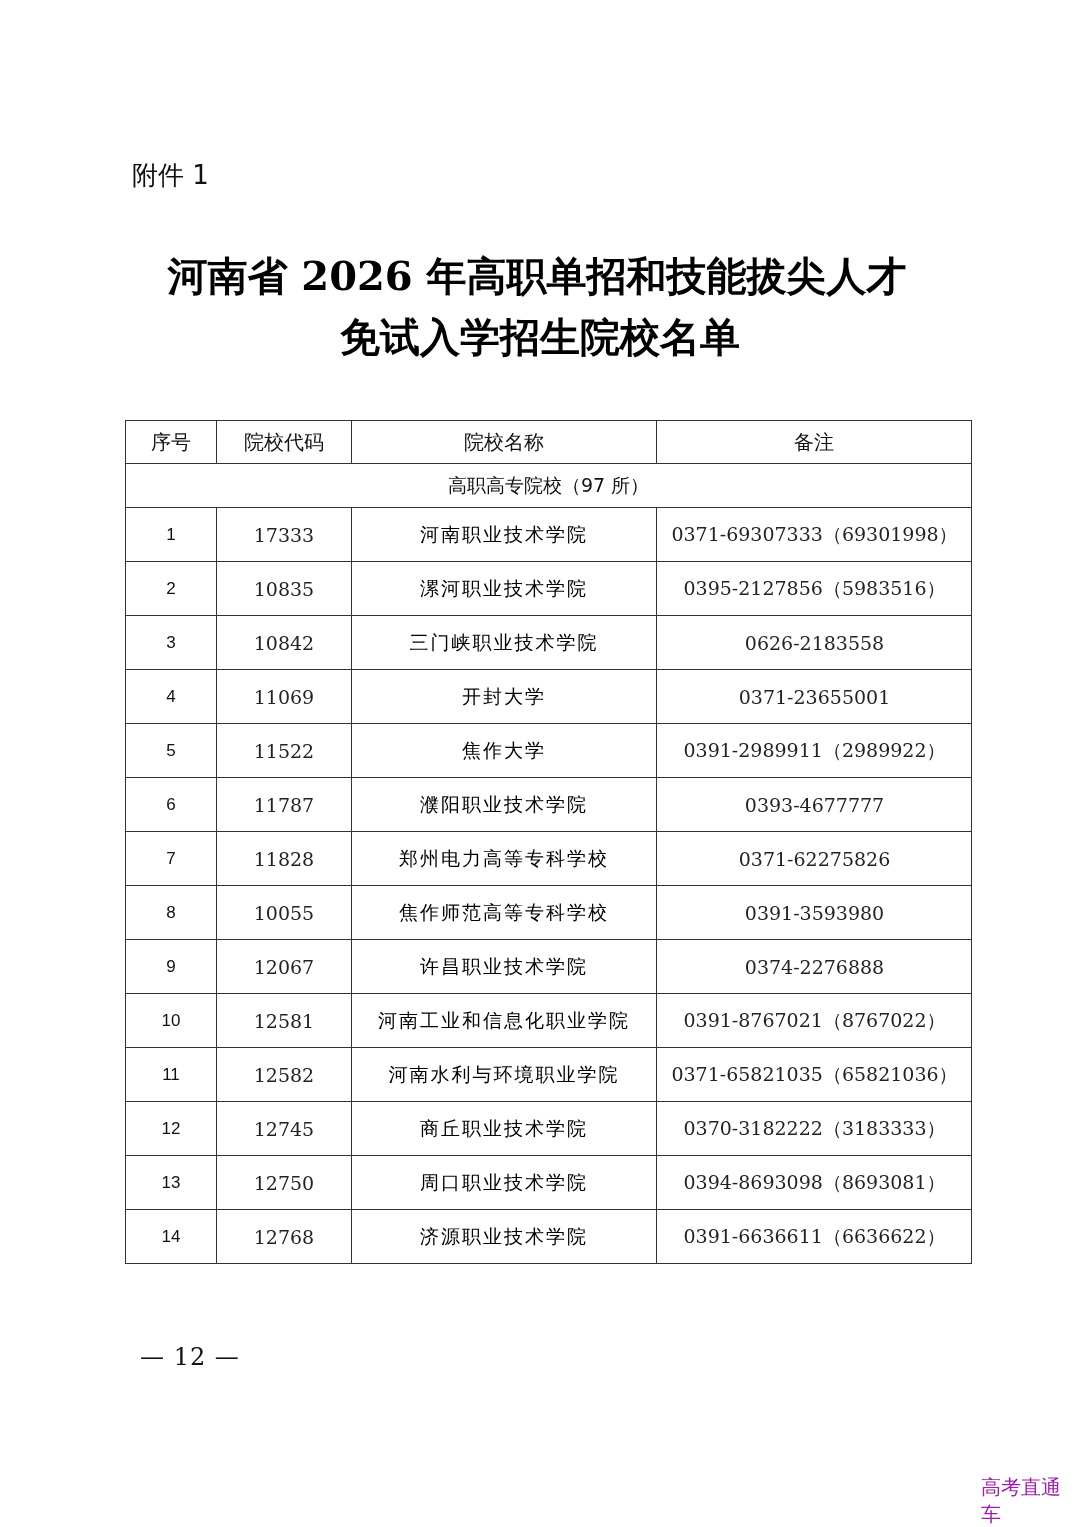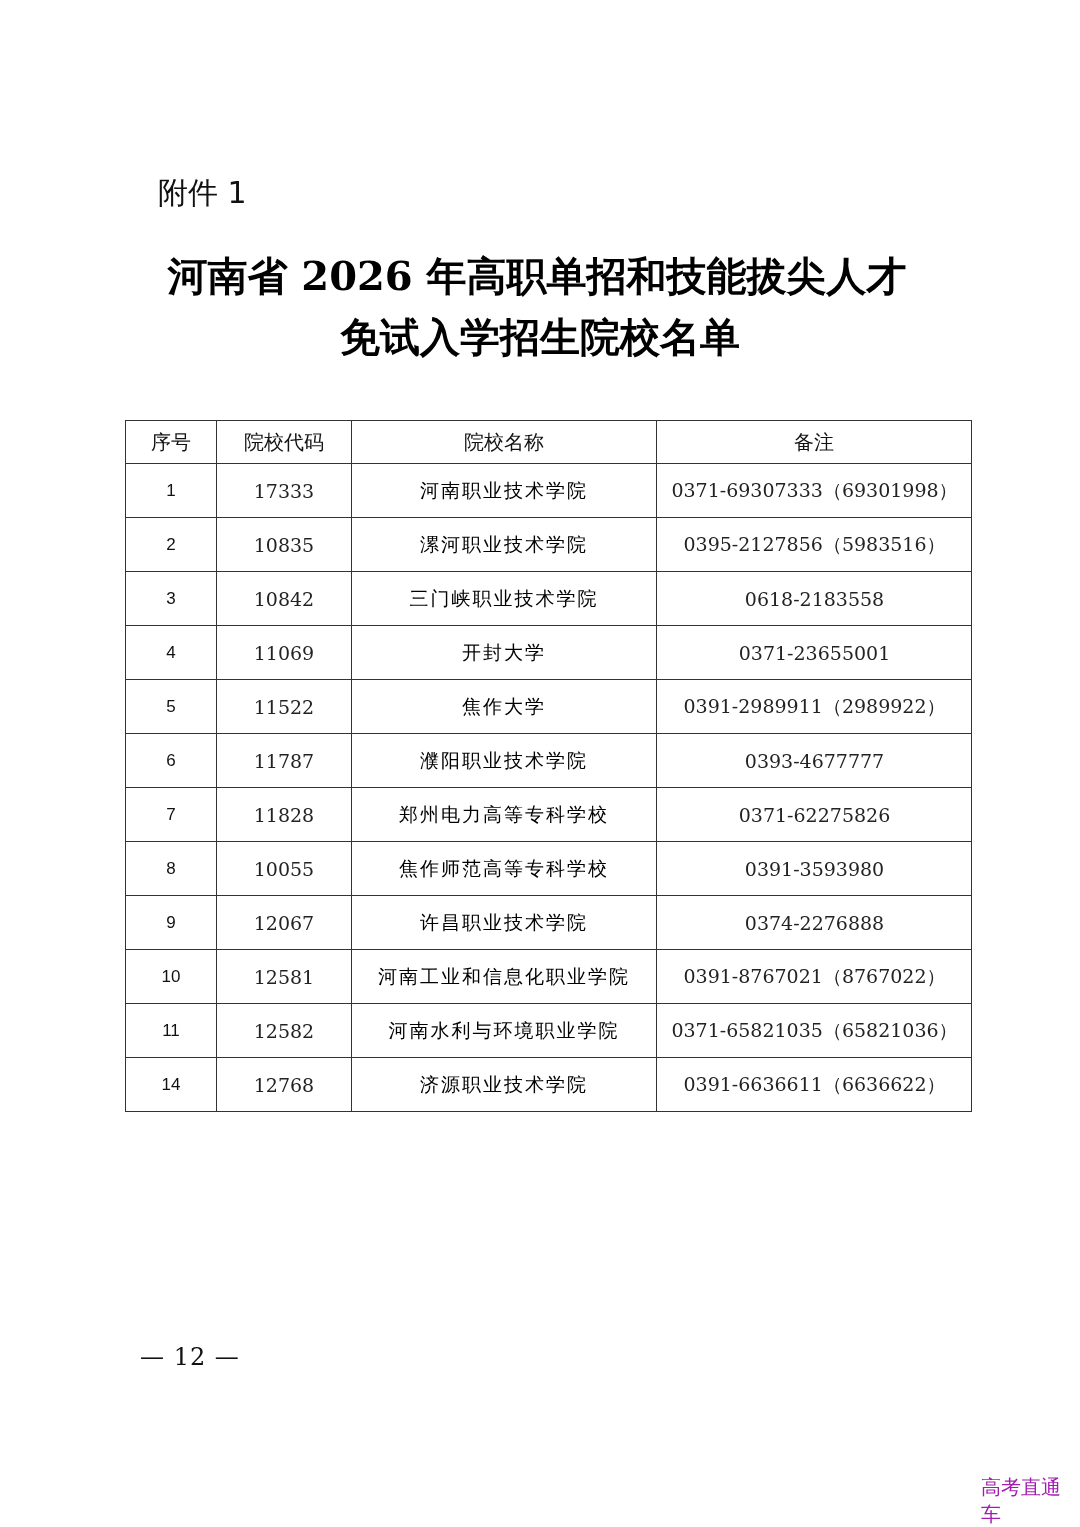--- a/index.html
+++ b/index.html
@@ -1,19 +1,19 @@
 <!DOCTYPE html>
 <html><head>
 <meta charset="utf-8">
 <style>
   html, body { margin: 0; padding: 0; background: #ffffff; }
   body { width: 1080px; height: 1527px; position: relative; overflow: hidden; color: #111; }
   .attachment-label {
-    position: absolute; left: 158px; top: 158px;
-    font-family: "DejaVu Sans", sans-serif; font-size: 30px; color: #111; margin-top: 15px;
+    position: absolute; left: 132px; top: 158px;
+    font-family: "DejaVu Sans", sans-serif; font-size: 26px; color: #111;
   }
   .doc-title {
     position: absolute; left: 0; width: 1080px; text-align: center;
     font-family: "DejaVu Serif", serif; font-weight: bold; font-size: 40px; color: #000;
     line-height: 62px;
   }
   .doc-title.t1 { top: 245px; left: -3px; }
   .doc-title.t2 { top: 306px; left: 0; }
   table.list {
     position: absolute; left: 125px; top: 420px;
@@ -60,37 +60,40 @@
   </colgroup>
   <thead>
     <tr>
       <th>序号</th>
       <th>院校代码</th>
       <th>院校名称</th>
       <th>备注</th>
     </tr>
   </thead>
   <tbody id="tbody">
+    <tr class="section">
+      <td colspan="4">高职高专院校（97 所）</td>
+    </tr>
   <tr class="row">
         <td class="c-num">1</td>
         <td class="c-code">17333</td>
         <td class="c-name">河南职业技术学院</td>
         <td class="c-note">0371-69307333（69301998）</td>
       </tr>
       <tr class="row">
         <td class="c-num">2</td>
         <td class="c-code">10835</td>
         <td class="c-name">漯河职业技术学院</td>
         <td class="c-note">0395-2127856（5983516）</td>
       </tr>
       <tr class="row">
         <td class="c-num">3</td>
         <td class="c-code">10842</td>
         <td class="c-name">三门峡职业技术学院</td>
-        <td class="c-note">0618-2183558</td>
+        <td class="c-note">0626-2183558</td>
       </tr>
       <tr class="row">
         <td class="c-num">4</td>
         <td class="c-code">11069</td>
         <td class="c-name">开封大学</td>
         <td class="c-note">0371-23655001</td>
       </tr>
       <tr class="row">
         <td class="c-num">5</td>
         <td class="c-code">11522</td>
@@ -127,20 +130,32 @@
         <td class="c-name">河南工业和信息化职业学院</td>
         <td class="c-note">0391-8767021（8767022）</td>
       </tr>
       <tr class="row">
         <td class="c-num">11</td>
         <td class="c-code">12582</td>
         <td class="c-name">河南水利与环境职业学院</td>
         <td class="c-note">0371-65821035（65821036）</td>
       </tr>
       <tr class="row">
+        <td class="c-num">12</td>
+        <td class="c-code">12745</td>
+        <td class="c-name">商丘职业技术学院</td>
+        <td class="c-note">0370-3182222（3183333）</td>
+      </tr>
+      <tr class="row">
+        <td class="c-num">13</td>
+        <td class="c-code">12750</td>
+        <td class="c-name">周口职业技术学院</td>
+        <td class="c-note">0394-8693098（8693081）</td>
+      </tr>
+      <tr class="row">
         <td class="c-num">14</td>
         <td class="c-code">12768</td>
         <td class="c-name">济源职业技术学院</td>
         <td class="c-note">0391-6636611（6636622）</td>
       </tr>
     </tbody>
 </table>
 
 <div class="page-number">— 12 —</div>
 <div class="watermark">高考直通车</div>

